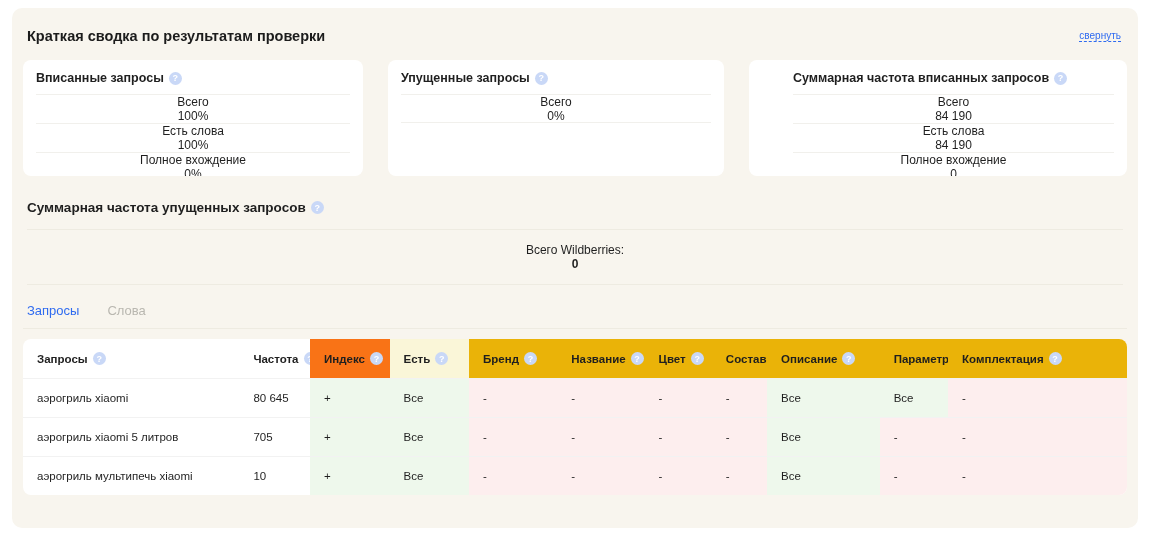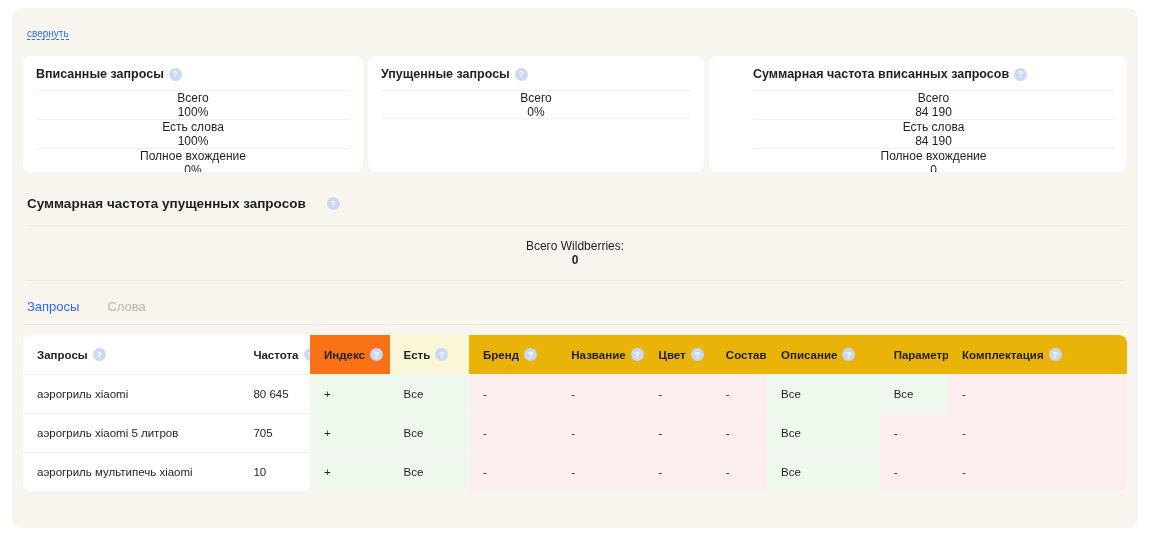--- a/index.html
+++ b/index.html
@@ -8,33 +8,33 @@
 
   
   .panel-header { display: flex; justify-content: space-between; align-items: center; padding: 20px 6px 16px 4px; }
   .panel-header h1 { font-size: 14.5px; font-weight: bold; color: #1c1c1c; }
   .collapse-link { font-size: 10px; color: #2f6bf0; text-decoration: none; border-bottom: 1px dashed #2f6bf0; cursor: pointer; }
 
   
   .qicon { display: inline-flex; align-items: center; justify-content: center; width: 13px; height: 13px; border-radius: 50%; background: #c9d8f7; color: #ffffff; font-size: 9px; font-weight: bold; margin-left: 5px; flex: 0 0 auto; cursor: pointer; }
 
   
-  .cards { display: flex; gap: 5px; align-items: stretch; }
+  .cards { display: flex; gap: 25px; align-items: stretch; }
   .card { background: #ffffff; border-radius: 8px; height: 116px; overflow: hidden; padding: 0 13px 6px 13px; }
   .card-1 { width: 340px; }
   .card-2 { width: 336px; }
   .card-3 { flex: 1; padding-left: 44px; }
   .card-title { display: flex; align-items: center; font-size: 12.5px; font-weight: bold; padding: 11px 0 9px 0; }
   .card-row { display: flex; justify-content: space-between; align-items: center; height: 29px; font-size: 12px; border-top: 1px solid #f1f0ec; border-bottom: none; flex-direction: column; }
   .card-row .value { font-weight: 500; }
   .card .rows .card-row:last-child { border-bottom: 1px solid #f1f0ec; }
 
   
   .missed-section { padding: 24px 4px 0 4px; }
-  .missed-title-row { display: flex; align-items: center; padding-bottom: 14px; gap: 16px; }
+  .missed-title-row { display: flex; align-items: center; padding-bottom: 14px; }
   .missed-title-row h2 { font-size: 13.5px; font-weight: bold; }
   .missed-row { display: flex; justify-content: space-between; align-items: center; border-top: 1px solid #eeebe1; border-bottom: 1px solid #eeebe1; padding: 13px 2px; font-size: 12px; flex-direction: column; }
   .missed-row .value { font-weight: bold; }
 
   
   .tabs { display: flex; gap: 28px; padding: 18px 4px 10px 4px; border-bottom: 1px solid #eeebe1; }
   .tab { font-size: 13px; cursor: pointer; }
   .tab.active { color: #2f6bf0; font-weight: 500; }
   .tab.inactive { color: #b9b7b0; }
 
@@ -51,20 +51,21 @@
   .bg-pale   { background: #eab308; }
   .bg-pink   { background: #fdeeee; }
   .bg-none   { background: transparent; }
 </style>
 </head>
 <body>
 
 <div class="panel">
 
   <div class="panel-header">
+    <h1>Краткая сводка по результатам проверки</h1>
     <a class="collapse-link">свернуть</a>
   </div>
 
   <div class="cards" id="cards">
   <div class="card card-1">
     <div class="card-title">
       <span>Вписанные запросы</span>
       <span class="qicon">?</span>
     </div>
     <div class="rows">

